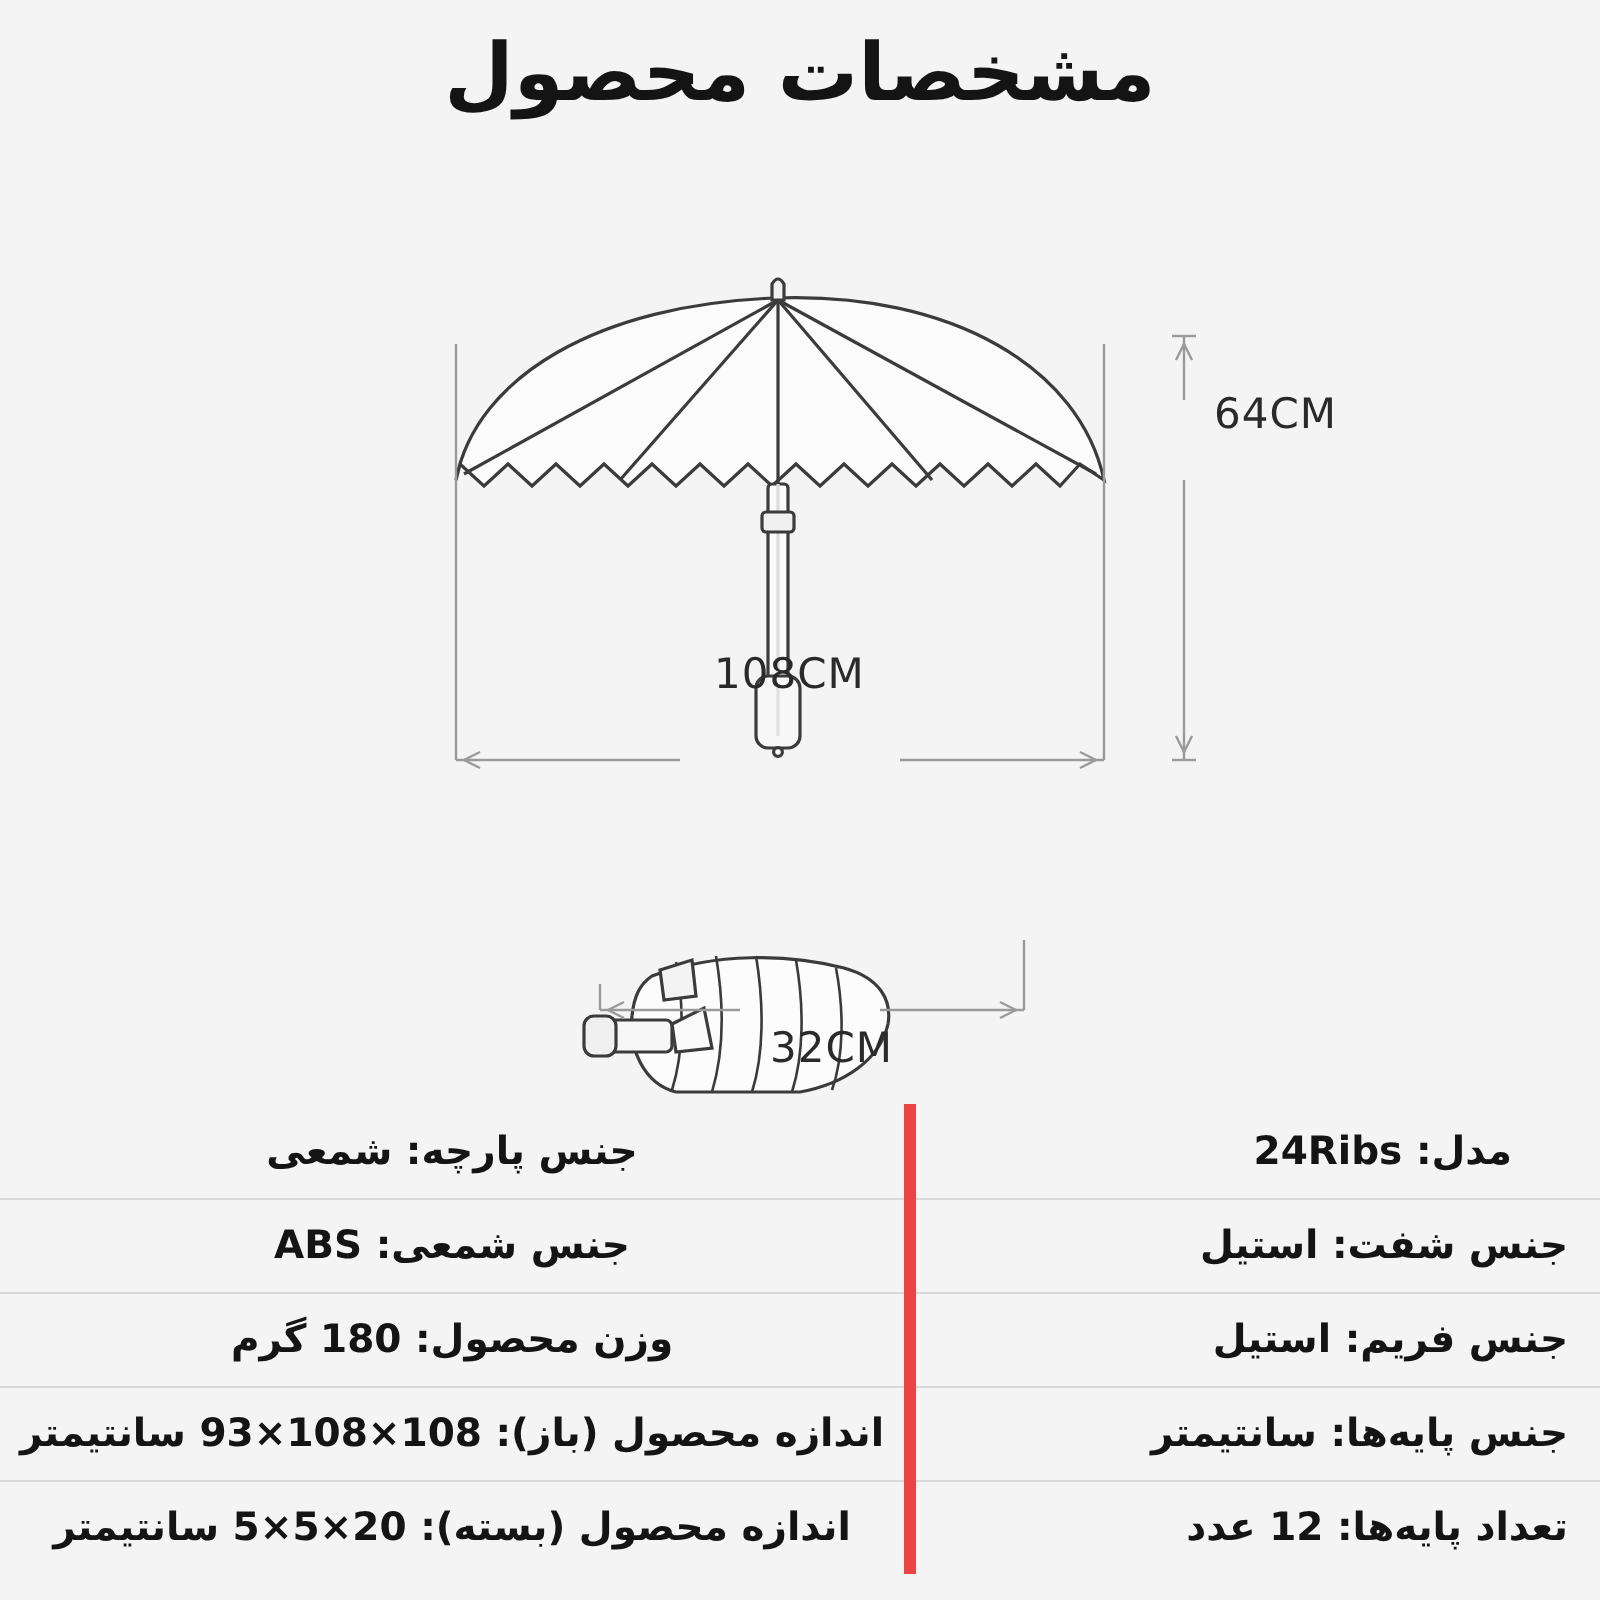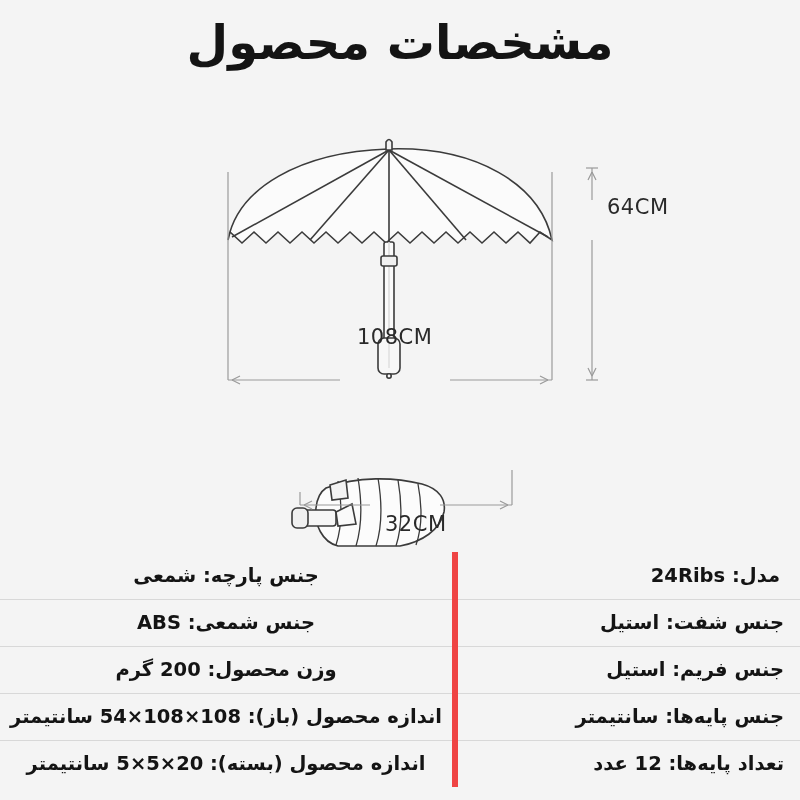--- a/index.html
+++ b/index.html
@@ -23,21 +23,21 @@
     box-sizing: border-box;
   }
 
   
   .title {
     position: absolute;
     top: 14px;
     left: 0;
     width: 800px;
     text-align: center;
-    font-size: 48px;
+    font-size: 40px;
     font-weight: bold;
     letter-spacing: 0px;
     color: #141414;
     direction: rtl;
   }
 
   
   .diagram {
     position: absolute;
     top: 80px;
@@ -92,21 +92,21 @@
     text-align: right;
   }
   .spec-table td.left-col {
     width: 50%;
     text-align: center;
     border-right: 6px solid #ef4444;
     padding-left: 10px;
     padding-right: 10px;
   }
   .spec-table tr:first-child td.right-col {
-    padding-right: 20px;
+    padding-right: 44px;
   }
   .fit-small {
     font-size: 18px;
   }
 </style>
 </head>
 <body>
 
 <div class="page">
 
@@ -203,25 +203,25 @@
       <tr>
         <td class="right-col">مدل: 24Ribs</td>
         <td class="left-col">جنس پارچه: شمعی</td>
       </tr>
       <tr>
         <td class="right-col">جنس شفت: استیل</td>
         <td class="left-col">جنس شمعی: ABS</td>
       </tr>
       <tr>
         <td class="right-col">جنس فریم: استیل</td>
-        <td class="left-col">وزن محصول:  200 گرم</td>
+        <td class="left-col">وزن محصول:  180 گرم</td>
       </tr>
       <tr>
         <td class="right-col">جنس پایه‌ها: سانتیمتر</td>
-        <td class="left-col fit-small">اندازه محصول (باز): 108×108×54 سانتیمتر</td>
+        <td class="left-col fit-small">اندازه محصول (باز): 108×108×93 سانتیمتر</td>
       </tr>
       <tr>
         <td class="right-col">تعداد پایه‌ها: 12 عدد</td>
         <td class="left-col fit-small">اندازه محصول (بسته): 20×5×5 سانتیمتر</td>
       </tr>
     </tbody>
   </table>
 
 </div>
 

